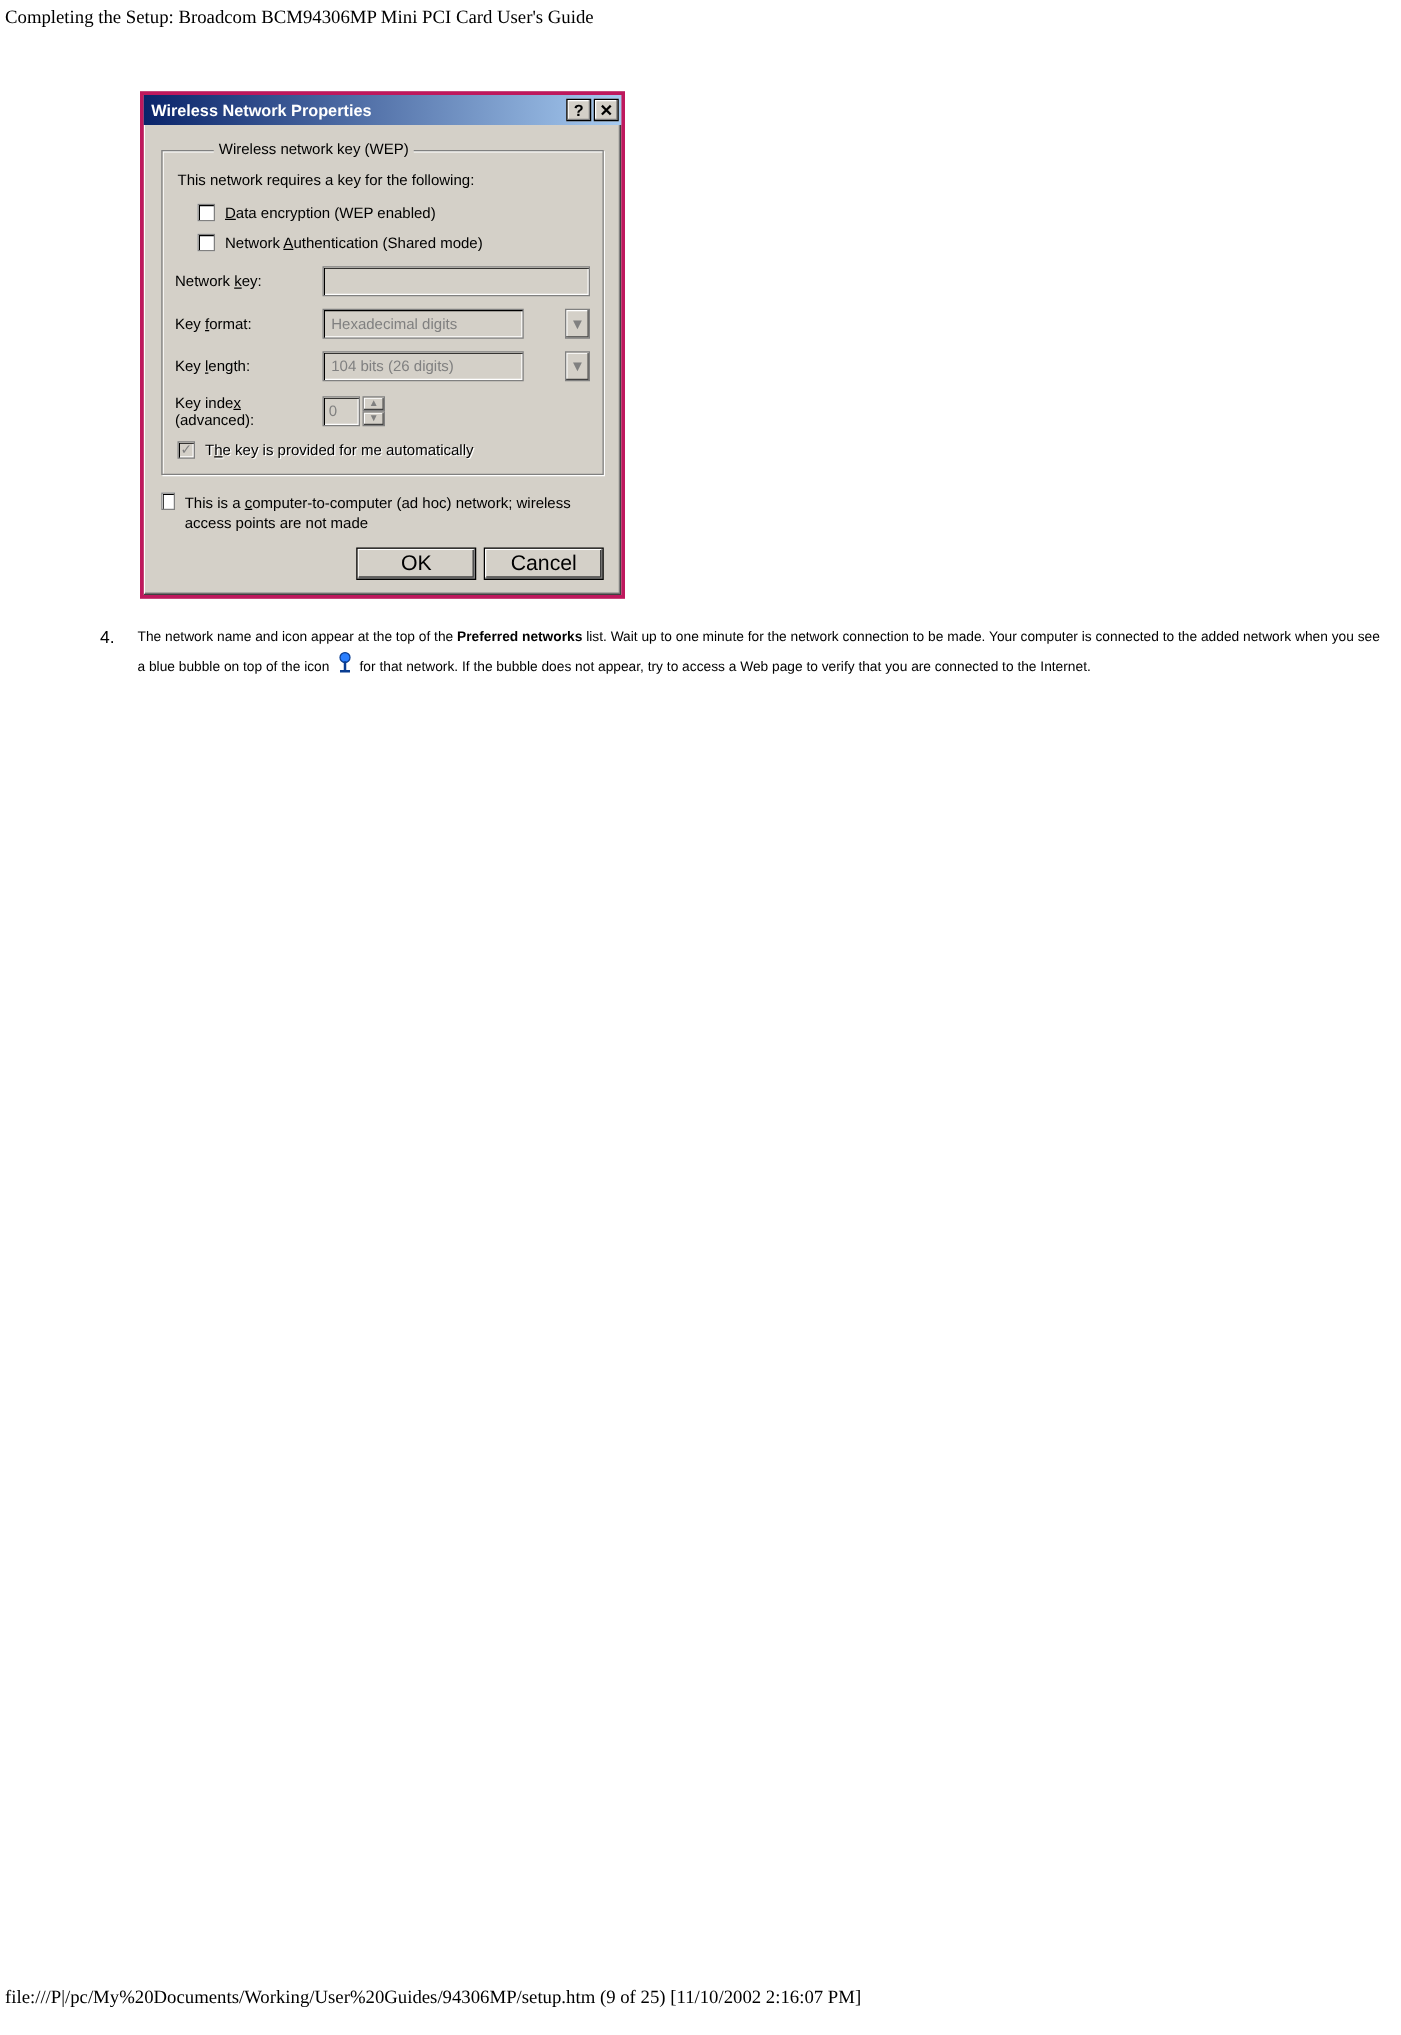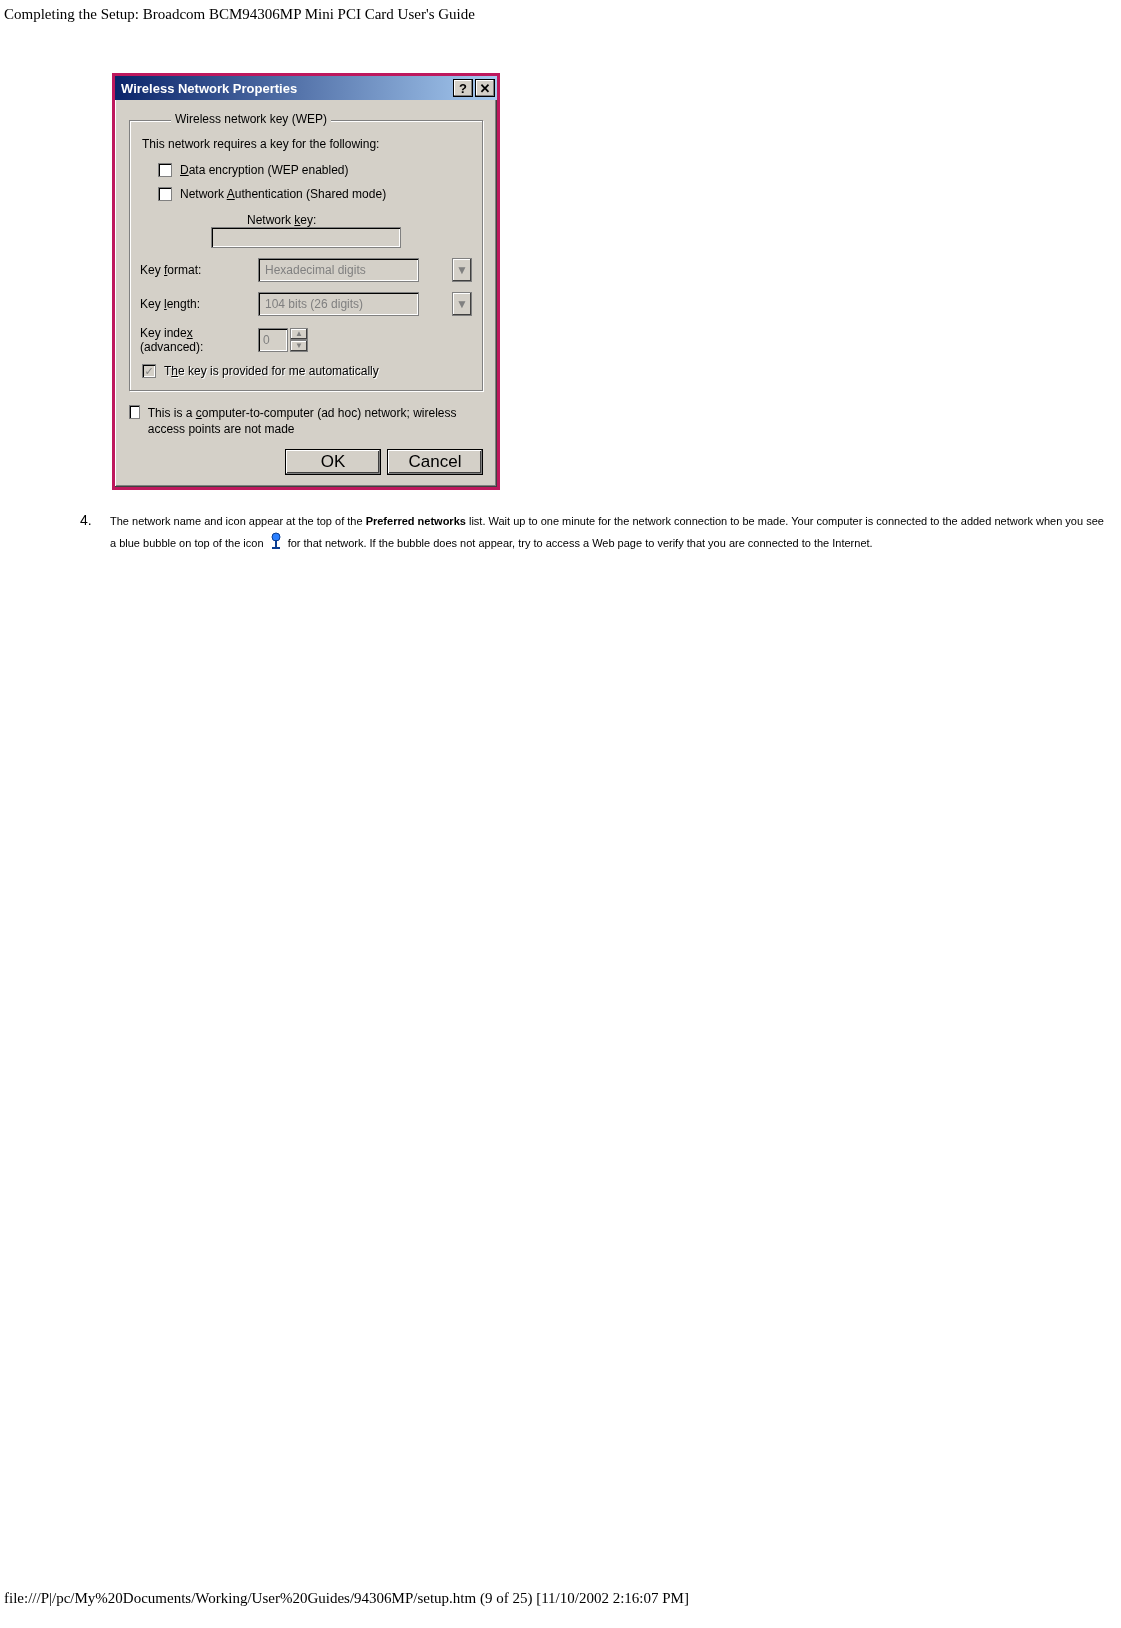--- a/index.html
+++ b/index.html
@@ -190,21 +190,21 @@
               <span class="ul">D</span><span>ata encryption (WEP enabled)</span>
             </span>
           </div>
           <div class="chk-row">
             <div class="chk-box"></div>
             <span>
               <span>Network </span><span class="ul">A</span><span>uthentication (Shared mode)</span>
             </span>
           </div>
 
-          <div class="row" style="margin-top:12px;flex-direction:column;">
+          <div class="row" style="margin-top:12px;">
             <span class="lbl">
               <span>Network </span><span class="ul">k</span><span>ey:</span>
             </span>
             <input class="text-input disabled" disabled="" value="" style="">
           </div>
 
           <div class="row">
             <span class="lbl">
               <span>Key </span><span class="ul">f</span><span>ormat:</span>
             </span>

